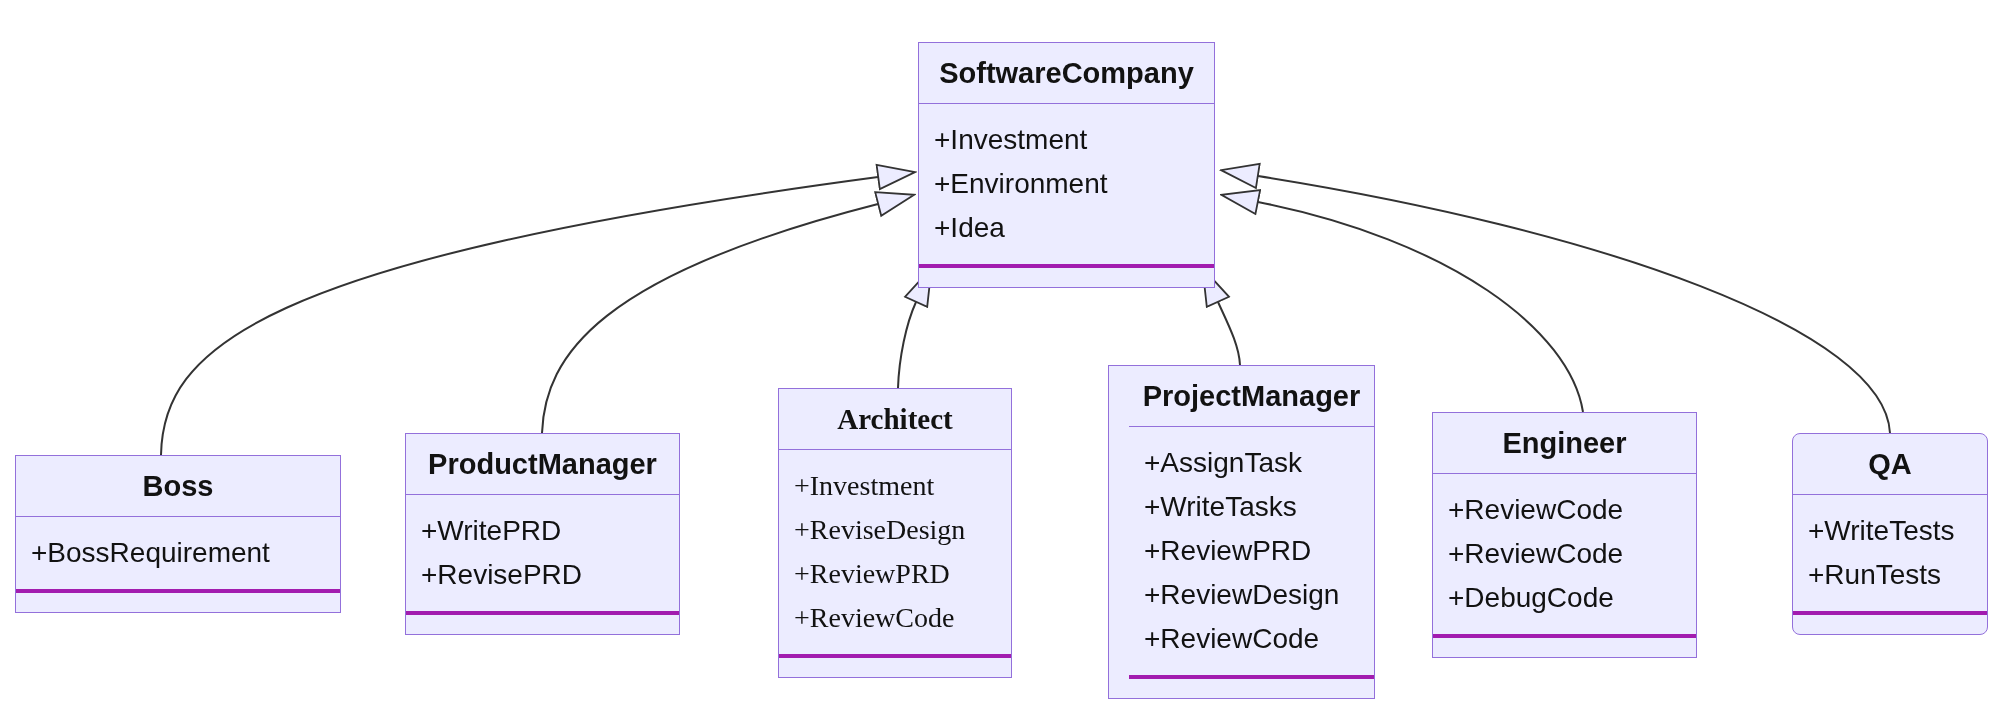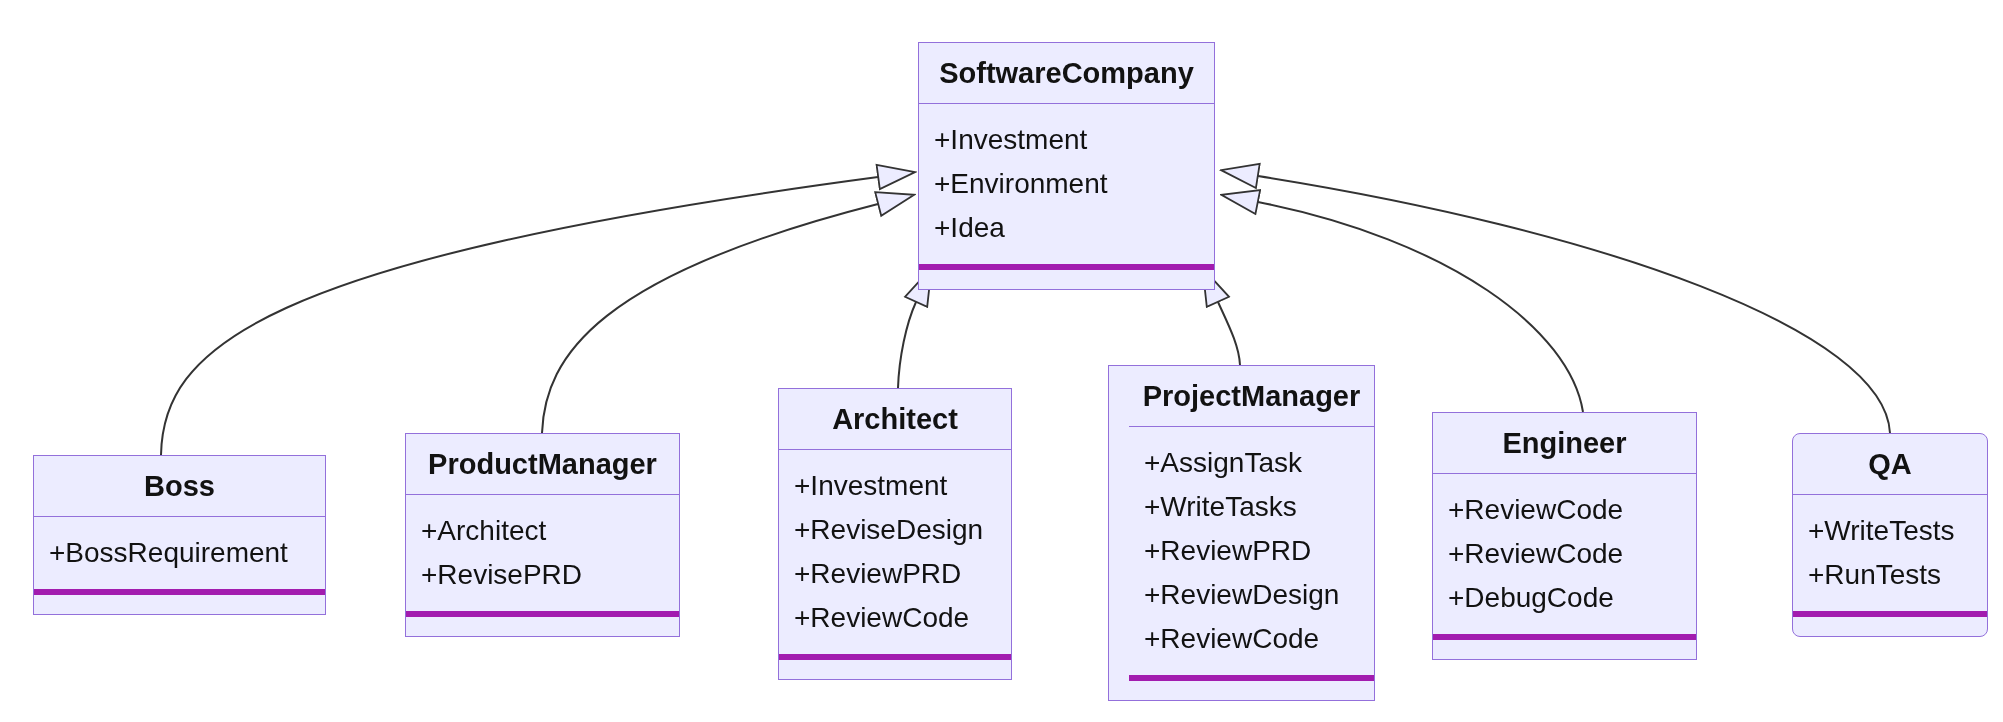--- a/index.html
+++ b/index.html
@@ -39,31 +39,31 @@
     justify-content: center;
     font-weight: bold;
     font-size: 29px;
     border-bottom: 1px solid #9370DB;
     letter-spacing: 0px;
   }
   .cls-attrs {
     padding: 14px 8px 14px 15px;
     font-size: 28px;
     line-height: 44px;
-    border-bottom: 6px solid #a21caf;
+    border-bottom: 4px solid #a21caf;
     white-space: nowrap;
   }
   .cls-methods {
     height: 19px;
   }
   
   #cls-softwarecompany { left: 918px;  top: 15px;  width: 297px; margin-top: 27px; }
-  #cls-boss            { left: 33px;   top: 455px; width: 293px; }
+  #cls-boss            { left: 15px;   top: 455px; width: 326px; }
   #cls-productmanager  { left: 405px;  top: 433px; width: 275px; }
-  #cls-architect       { left: 778px;  top: 388px; width: 234px; }
+  #cls-architect       { left: 778px;  top: 388px; width: 234px; font-family: Liberation Serif, serif; }
   #cls-projectmanager  { left: 1108px; top: 365px; width: 267px; padding-left: 20px; }
   #cls-engineer        { left: 1432px; top: 412px; width: 265px; }
   #cls-qa              { left: 1792px; top: 433px; width: 196px; border-radius: 8px; }
 </style>
 </head>
 <body>
 
 <svg class="edges-layer" width="2003" height="722" viewBox="0 0 2003 722" xmlns="http://www.w3.org/2000/svg">
   <defs>
     <marker id="extension" viewBox="0 0 20 14" markerWidth="40" markerHeight="28" markerUnits="userSpaceOnUse" refX="0.5" refY="7" orient="auto">
@@ -92,21 +92,21 @@
   <div class="cls-title">Boss</div>
   <div class="cls-attrs">
     <div>+BossRequirement</div>
   </div>
   <div class="cls-methods"></div>
 </div>
 
 <div class="cls" id="cls-productmanager">
   <div class="cls-title">ProductManager</div>
   <div class="cls-attrs">
-    <div>+Architect</div>
+    <div>+WritePRD</div>
     <div>+RevisePRD</div>
   </div>
   <div class="cls-methods"></div>
 </div>
 
 <div class="cls" id="cls-architect">
   <div class="cls-title">Architect</div>
   <div class="cls-attrs">
     <div>+Investment</div>
     <div>+ReviseDesign</div>

